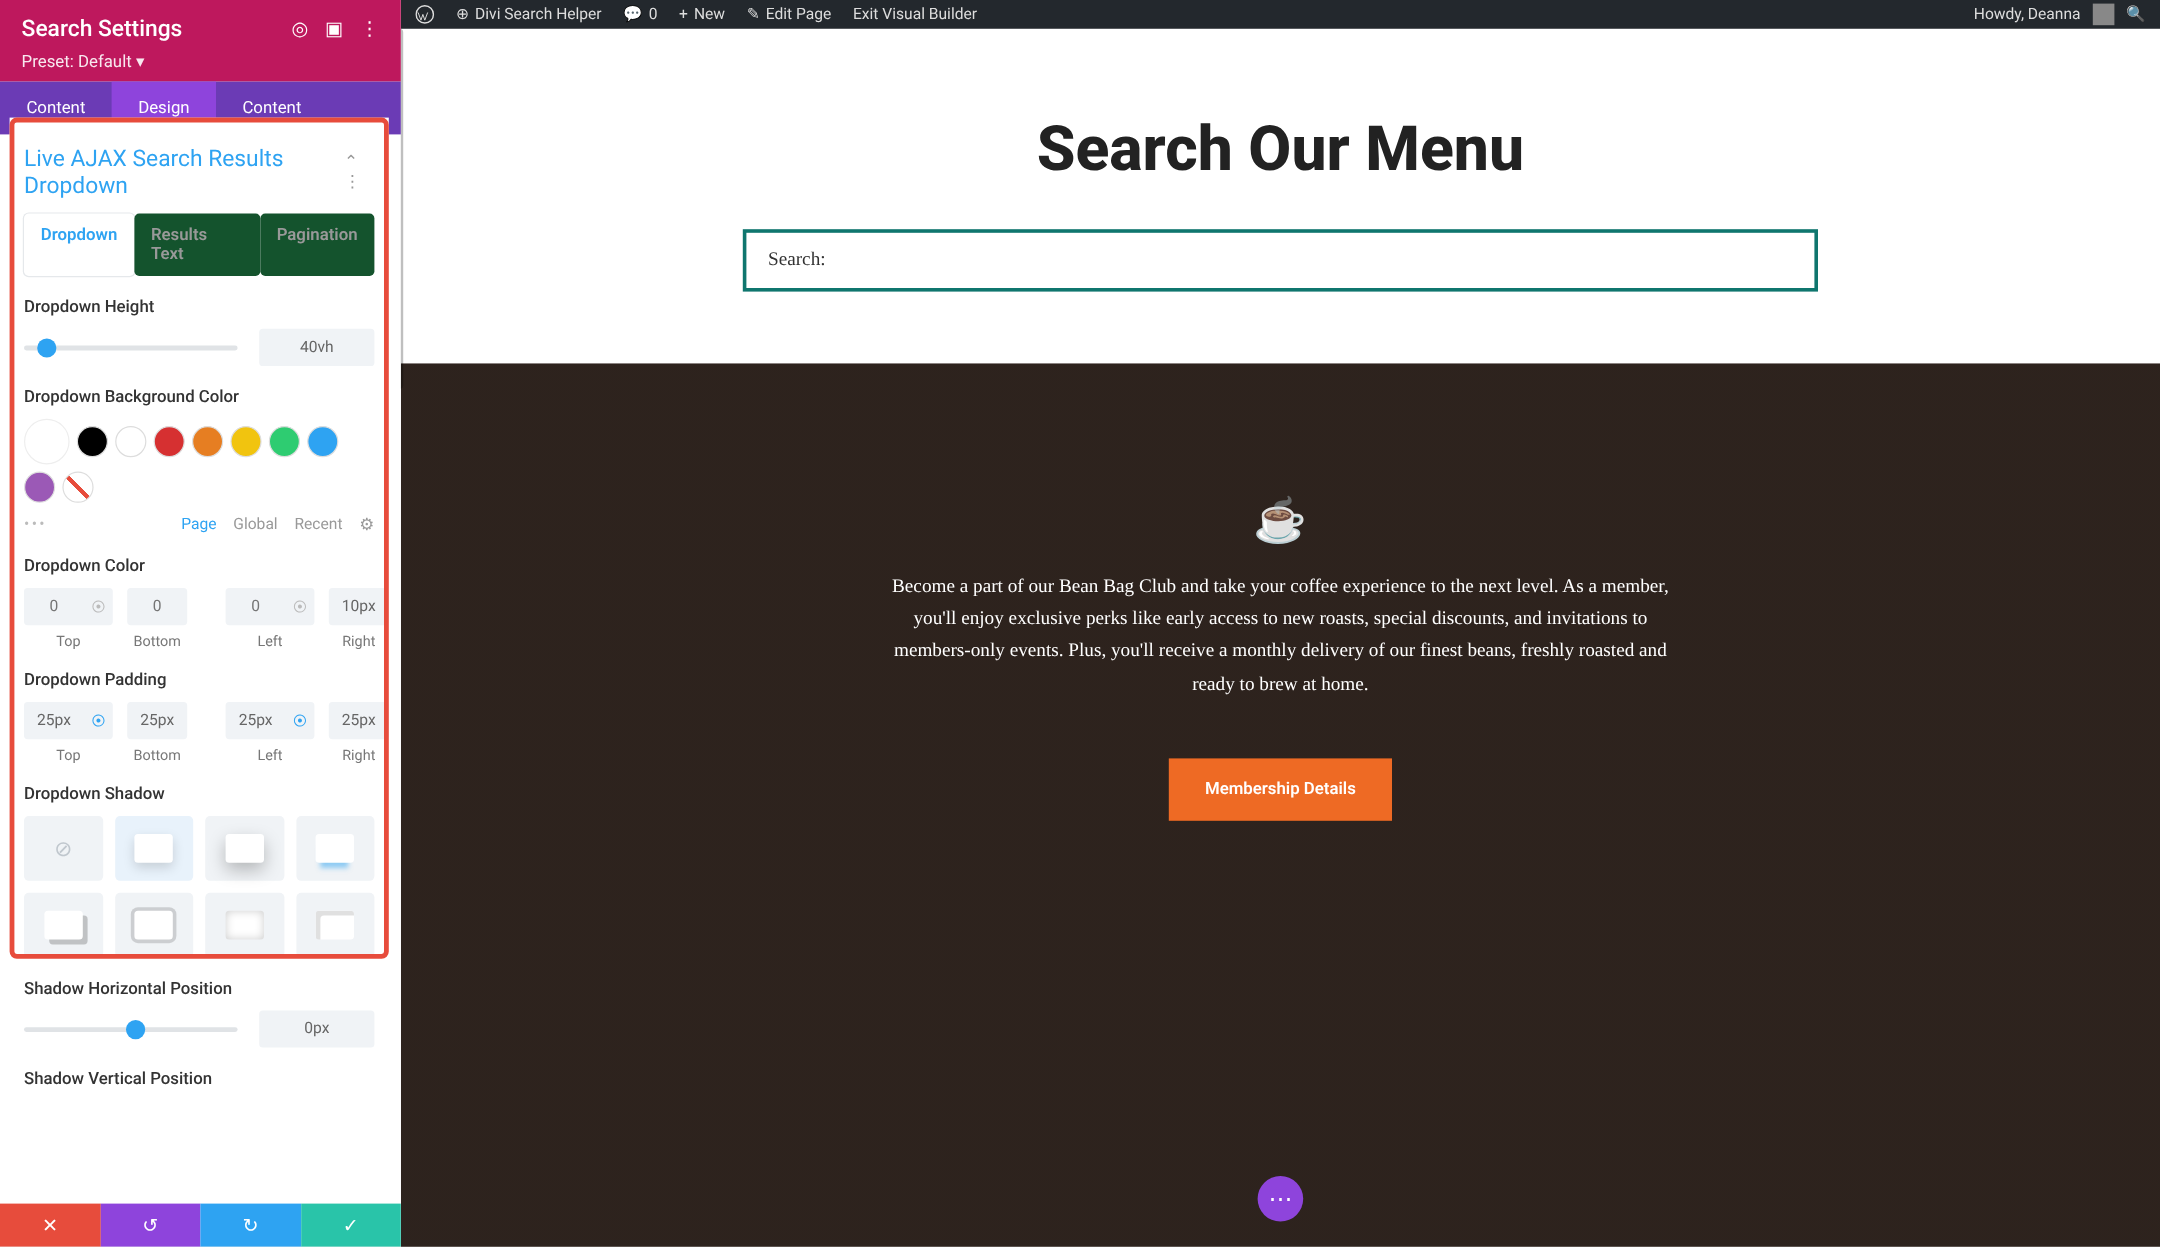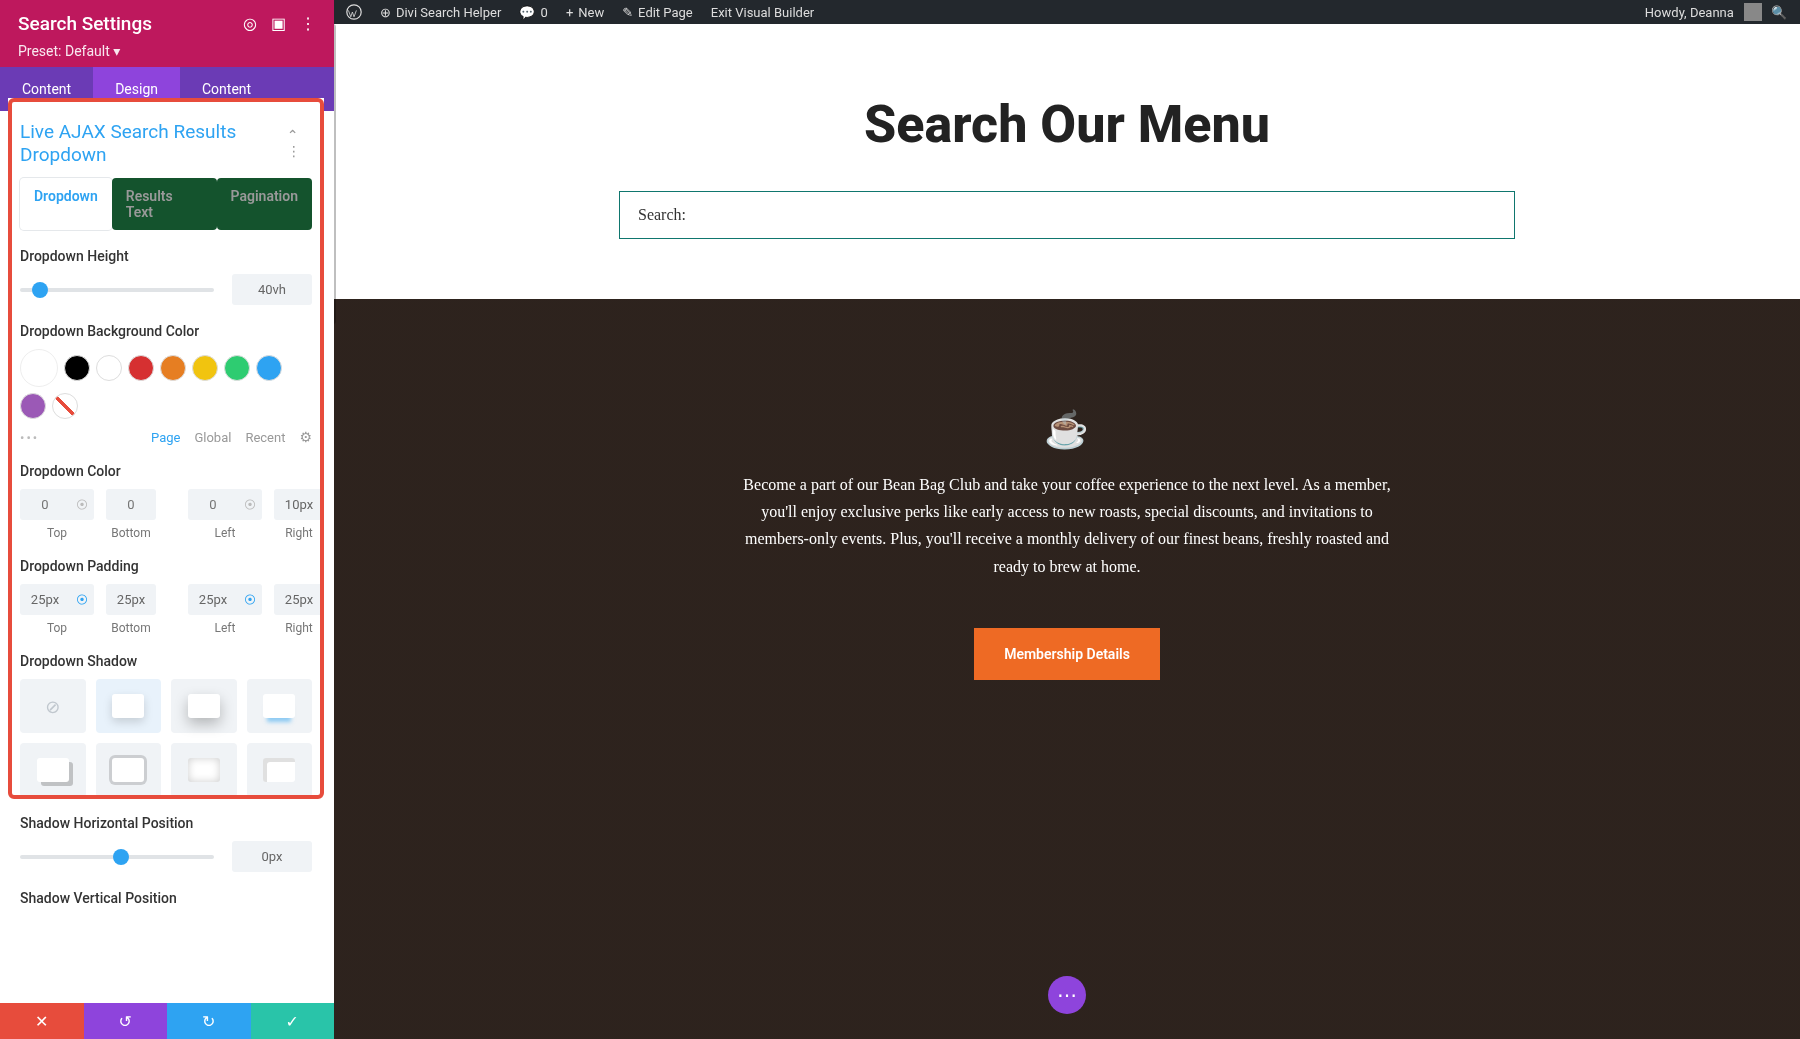--- a/index.html
+++ b/index.html
@@ -19,21 +19,21 @@
 .section-title{color:#2ea3f2;font-size:19px;font-weight:400;margin-bottom:12px;display:flex;justify-content:space-between;align-items:center}
 .section-title .caret{font-size:14px;color:#999}
 .subtabs{display:flex;gap:0;margin-bottom:18px}
 .subtab{padding:10px 14px;background:#14532d;color:#999;font-size:14px;font-weight:600;cursor:pointer;border-radius:4px}
 .subtab.active{background:#fff;color:#2ea3f2;box-shadow:0 0 0 1px #e5e8eb}
 .field-label{font-size:14px;color:#333;font-weight:500;margin-bottom:10px}
 .field-group{margin-bottom:18px}
 .slider-row{display:flex;align-items:center;gap:18px}
 .slider-track{flex:1;height:4px;background:#e0e3e6;border-radius:2px;position:relative;cursor:pointer}
 .slider-knob{position:absolute;width:16px;height:16px;background:#2ea3f2;border-radius:50%;top:-6px;cursor:grab}
-.slider-val{width:80px;background:#f0f3f6;border:none;padding:8px 10px;font-size:13px;color:#666;text-align:center;border-radius:3px}
+.slider-val{width:96px;background:#f0f3f6;border:none;padding:8px 10px;font-size:13px;color:#666;text-align:center;border-radius:3px}
 .swatches{display:flex;gap:6px;align-items:center;flex-wrap:wrap}
 .swatch{width:26px;height:26px;border-radius:50%;cursor:pointer;border:1px solid #ddd}
 .swatch.big{width:38px;height:38px;border:1px solid #eee}
 .swatch.none{background:linear-gradient(45deg,#fff 45%,#e74c3c 45%,#e74c3c 55%,#fff 55%)}
 .color-tabs{display:flex;gap:14px;margin-top:10px;font-size:13px;align-items:center}
 .color-tabs .dots{color:#bbb;letter-spacing:2px;margin-right:auto}
 .color-tabs span{color:#999;cursor:pointer}
 .color-tabs .active{color:#2ea3f2}
 .gear{color:#bbb;font-size:14px}
 .spacing-row{display:flex;gap:12px}
@@ -56,21 +56,21 @@
 .fb-blue{background:#2ea3f2}
 .fb-green{background:#29c4a9}
 .topbar{position:absolute;left:334px;top:0;right:0;height:24px;background:#23282d;color:#ddd;display:flex;align-items:center;padding:0 12px;font-size:13px;gap:18px}
 .topbar .right{margin-left:auto;display:flex;align-items:center;gap:10px}
 .topbar span{cursor:pointer;display:flex;align-items:center;gap:5px}
 .wp-icon{width:16px;height:16px;display:inline-block}
 .avatar{width:18px;height:18px;background:#888;display:inline-block}
 .main{position:absolute;left:334px;top:24px;right:0;bottom:0;overflow:hidden}
 .hero{background:#fff;padding:70px 0 60px;text-align:center}
 .hero h1{font-size:52px;font-weight:800;color:#222}
-.search-box{width:896px;margin:36px auto 0;border:1px solid #0f766e;padding:14px 18px;text-align:left;font-size:16px;color:#333;font-family:Georgia,serif}
+.search-box{width:896px;margin:36px auto 0;border:3px solid #0f766e;padding:14px 18px;text-align:left;font-size:16px;color:#333;font-family:Georgia,serif}
 .cta{position:relative;height:745px;background:linear-gradient(rgba(40,30,25,.7),rgba(40,30,25,.7));background-color:#3a2e28;color:#fff;text-align:center;padding-top:110px}
 .coffee-icon{font-size:36px;color:#ee6a24;margin-bottom:20px}
 .cta h2{font-size:50px;font-weight:800;margin-bottom:28px}
 .cta p{max-width:660px;margin:0 auto;font-size:16px;line-height:1.7;font-family:Georgia,serif}
 .cta-btn{display:inline-block;background:#ee6a24;color:#fff;padding:18px 30px;margin-top:48px;font-size:14px;font-weight:600;cursor:pointer}
 .fab{position:absolute;bottom:30px;left:50%;transform:translateX(-50%);width:38px;height:38px;background:#8e44dc;border-radius:50%;color:#fff;display:flex;align-items:center;justify-content:center;font-size:20px;cursor:pointer}
 .vscroll{position:absolute;left:330px;top:24px;width:6px;height:300px;background:rgba(0,0,0,.25);border-radius:3px}
 </style>
 </head>
 <body>

